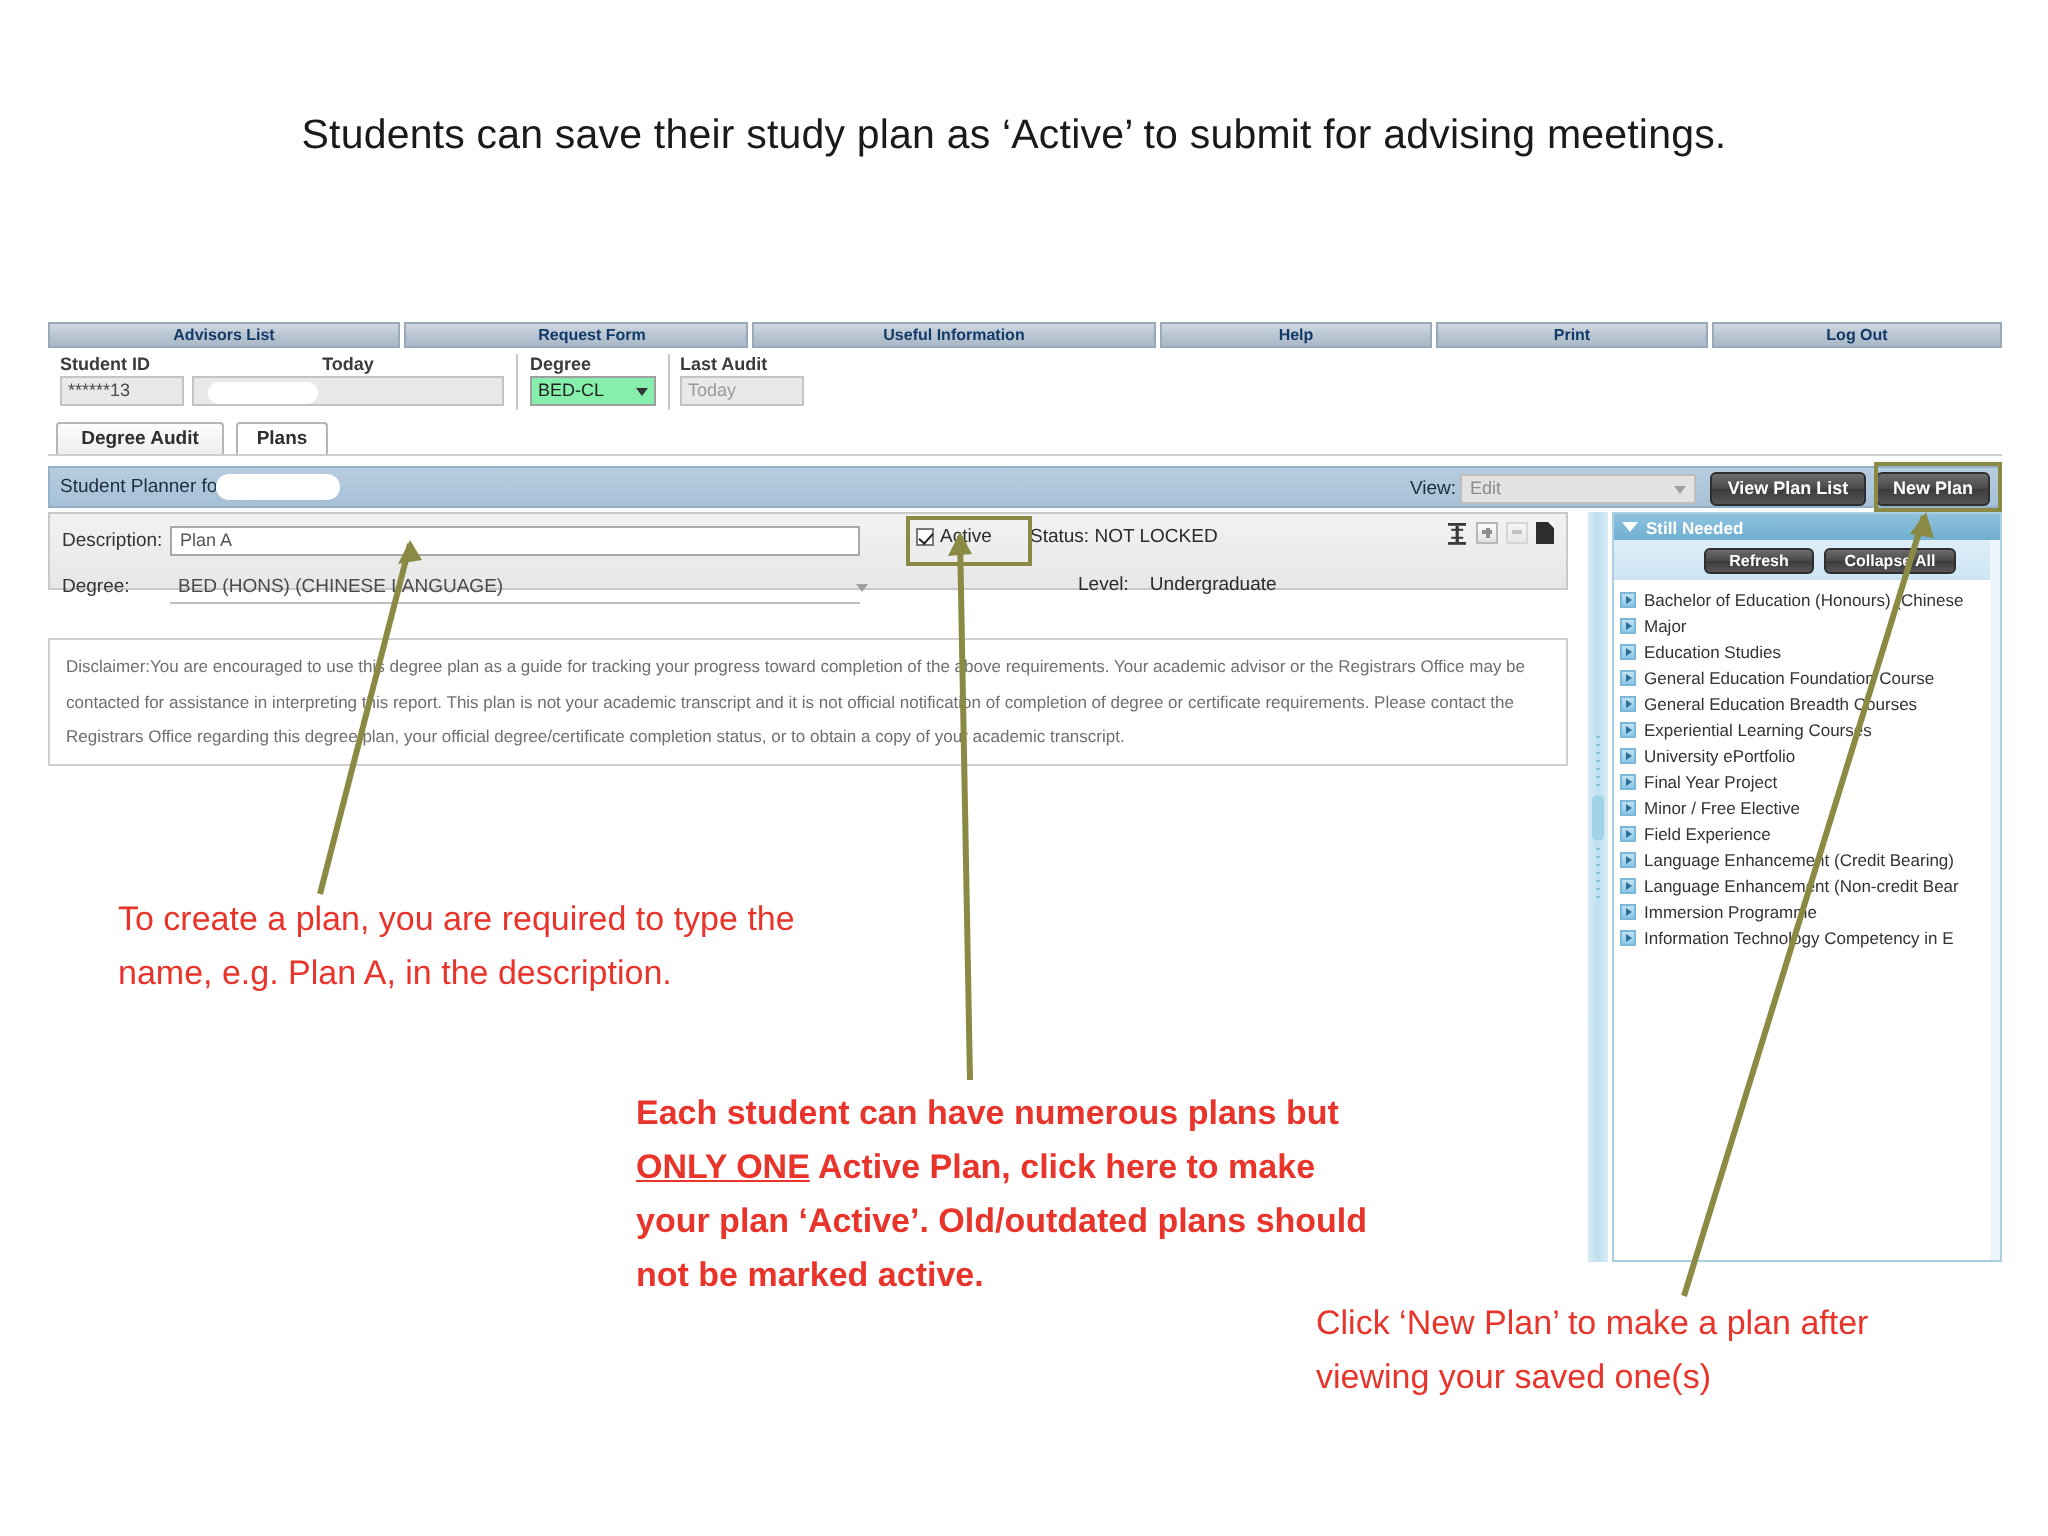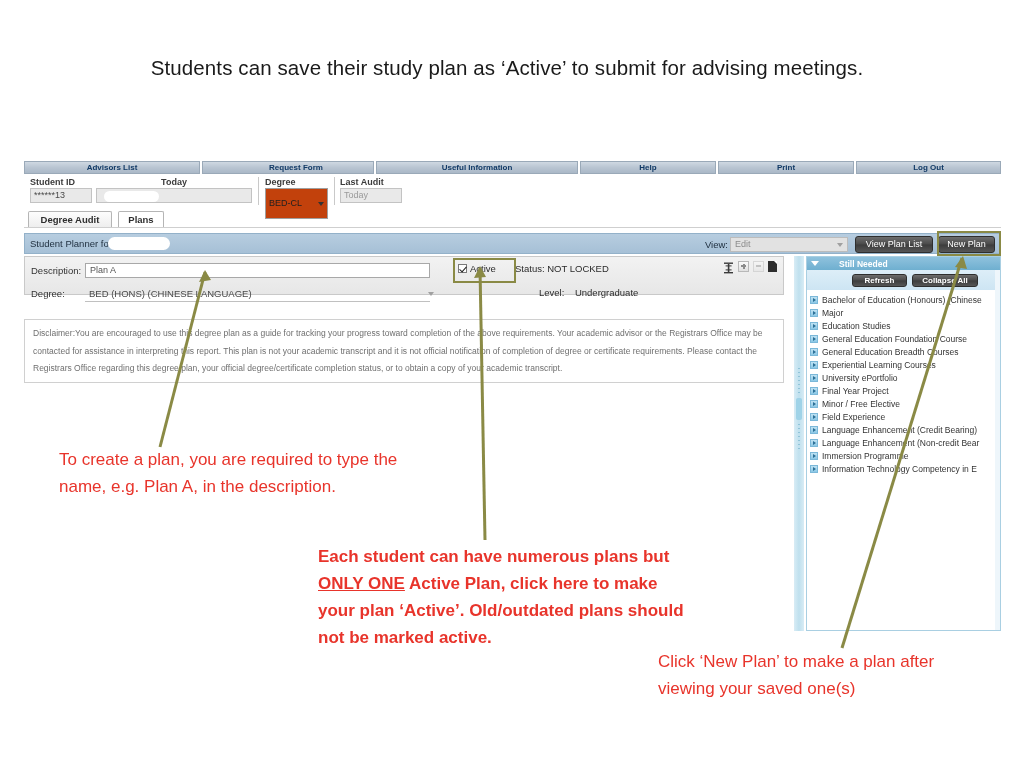--- a/index.html
+++ b/index.html
@@ -88,24 +88,24 @@
     position: relative;
   }
   .namepill {
     position: absolute;
     left: 7px; top: 2px;
     width: 55px; height: 11px;
     background: #ffffff;
     border-radius: 6px;
   }
   .selbox {
-    background: #c2410c;
+    background: #86efac;
     border: 1px solid #9f9f9f;
     box-sizing: border-box;
-    height: 31px;
+    height: 15px;
     font-size: 9px;
     color: #1f1f1f;
     line-height: 13px;
     padding: 0 3px;
     display: flex;
     align-items: center;
     justify-content: space-between;
   }
   .caret-sm {
     width: 0; height: 0;
@@ -184,21 +184,21 @@
   }
   .btn3d {
     position: absolute; top: 2px;
     height: 17px;
     background: linear-gradient(to bottom, #6d6d6d 0%, #4a4a4a 48%, #3c3c3c 52%, #565656 100%);
     border: 1px solid #2e2e2e;
     border-radius: 3px;
     box-sizing: border-box;
     color: #ffffff;
     font-size: 9px;
-    font-weight: normal;
+    font-weight: bold;
     line-height: 15px;
     text-align: center;
     white-space: nowrap;
   }
   .btn-viewplanlist { right: 67px; width: 78px; }
   .btn-newplan { right: 5px; width: 57px; }
 
   
   .detail {
     position: absolute; left: 0; top: 95px;
@@ -333,21 +333,21 @@
     position: absolute; left: 782px; top: 95px;
     width: 195px; height: 375px;
     background: #ffffff;
     border: 1px solid #a9cfe2;
     box-sizing: border-box;
     overflow: hidden;
   }
   .sp-header {
     height: 13px;
     background: linear-gradient(to bottom, #8fc2dd 0%, #6fafd0 100%);
-    display: flex; align-items: center; gap: 20px;
+    display: flex; align-items: center; gap: 4px;
     padding: 0 4px;
   }
   .sp-caret {
     width: 0; height: 0;
     border-left: 4px solid transparent;
     border-right: 4px solid transparent;
     border-top: 5px solid #ffffff;
   }
   .sp-title { font-size: 8.5px; font-weight: bold; color: #ffffff; }
   .sp-toolbar {

